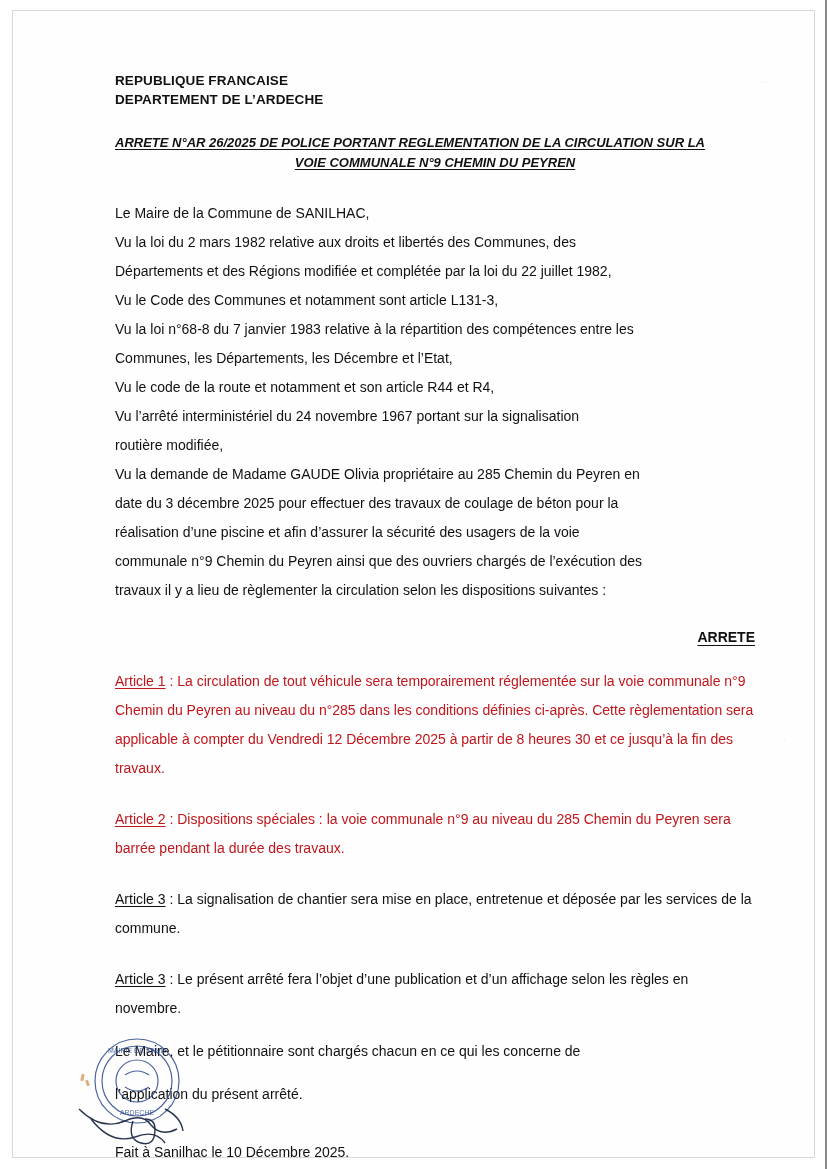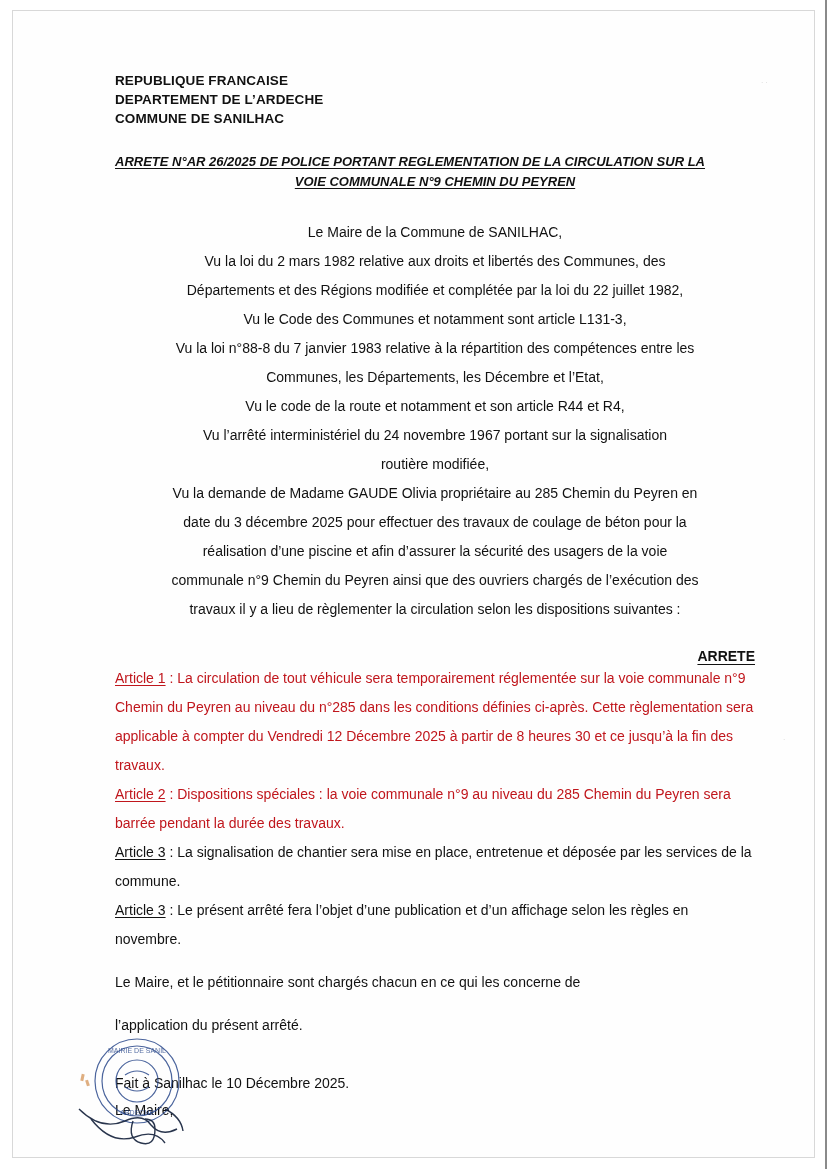--- a/index.html
+++ b/index.html
@@ -63,34 +63,34 @@
     text-align: center;
   }
   .body-block {
     margin-top: 26px;
     font-size: 14px;
     line-height: 29px;
     color: #111;
   }
   .body-block p {
     margin: 0;
-    text-align: center;
   }
   .arrete-word {
     margin-top: 24px;
     text-align: right;
     font-size: 14px;
     font-weight: bold;
     color: #111;
   }
   .arrete-word span {
     text-decoration: underline;
     text-underline-offset: 3px;
   }
   .art {
+    margin-top: 22px;
     font-size: 14px;
     line-height: 29px;
   }
   .art.red {
     color: #c0161c;
   }
   .art.black {
     color: #111;
   }
   .art-label {
@@ -141,34 +141,33 @@
   <div class="sheet">
 
     <div class="faint f1">· ·</div>
     <div class="faint f2">·</div>
 
     <div class="content">
 
       <div class="header-block">
         <div>REPUBLIQUE FRANCAISE</div>
         <div>DEPARTEMENT DE L’ARDECHE</div>
-        <div>COMMUNE DE SANILHAC</div>
       </div>
 
       <div class="title-block">
         <span class="title-line title-line-1">ARRETE N°AR 26/2025 DE POLICE PORTANT REGLEMENTATION DE LA CIRCULATION SUR LA</span>
         <span class="title-line title-line-2">VOIE COMMUNALE N°9 CHEMIN DU PEYREN</span>
       </div>
 
       <div class="body-block">
         <p>Le Maire de la Commune de SANILHAC,</p>
         <p>Vu la loi du 2 mars 1982 relative aux droits et libertés des Communes, des</p>
         <p>Départements et des Régions modifiée et complétée par la loi du 22 juillet 1982,</p>
         <p>Vu le Code des Communes et notamment sont article L131-3,</p>
-        <p>Vu la loi n°88-8 du 7 janvier 1983 relative à la répartition des compétences entre les</p>
+        <p>Vu la loi n°68-8 du 7 janvier 1983 relative à la répartition des compétences entre les</p>
         <p>Communes, les Départements, les Décembre et l’Etat,</p>
         <p>Vu le code de la route et notamment et son article R44 et R4,</p>
         <p>Vu l’arrêté interministériel du 24 novembre 1967 portant sur la signalisation</p>
         <p>routière modifiée,</p>
         <p>Vu la demande de Madame GAUDE Olivia propriétaire au 285 Chemin du Peyren en</p>
         <p>date du 3 décembre 2025 pour effectuer des travaux de coulage de béton pour la</p>
         <p>réalisation d’une piscine  et afin d’assurer la sécurité des usagers de la voie</p>
         <p>communale n°9 Chemin du Peyren ainsi que des ouvriers chargés de l’exécution des</p>
         <p>travaux il y a lieu de règlementer la circulation selon les dispositions suivantes :</p>
       </div>

